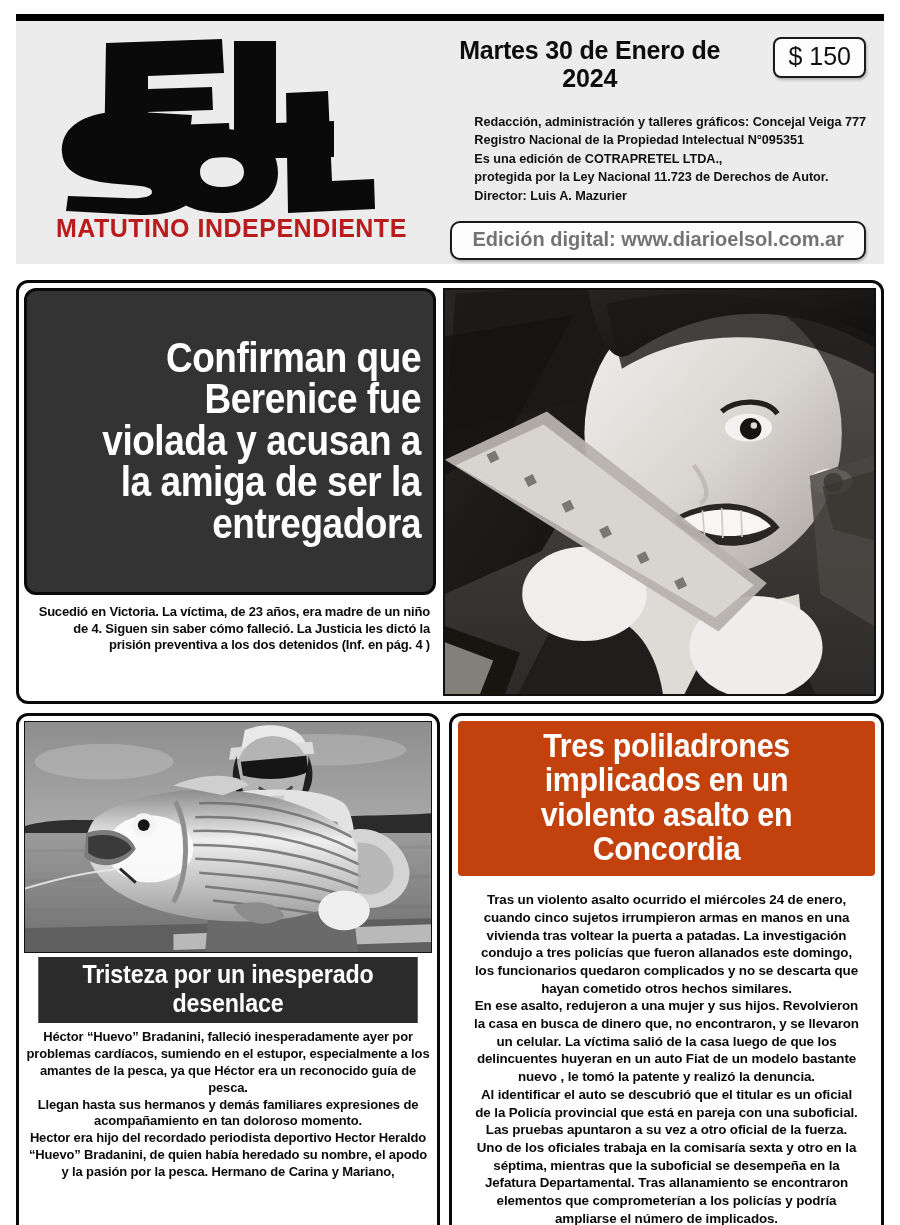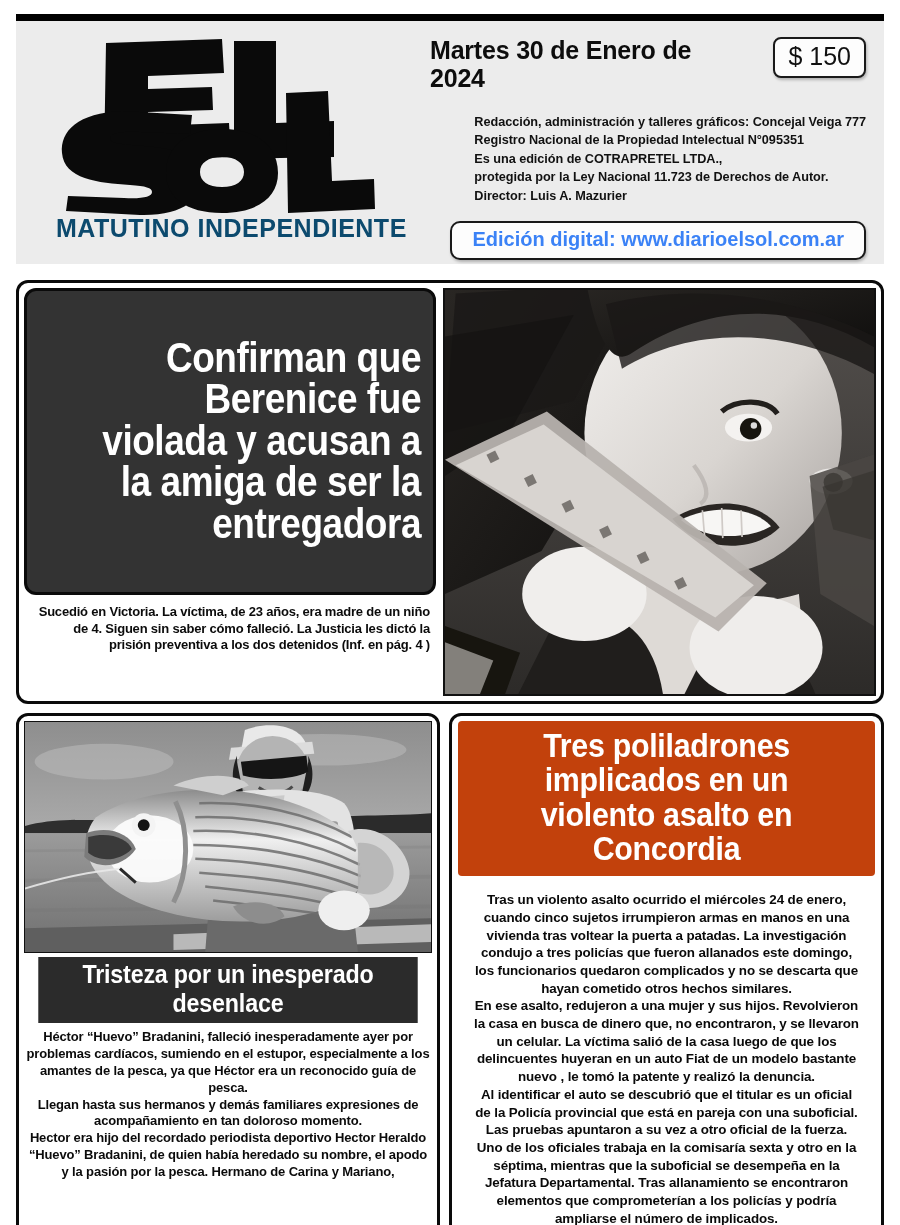--- a/index.html
+++ b/index.html
@@ -45,21 +45,21 @@
     width: 340px;
     height: 185px;
     position: relative;
   }
   .logo-svg { width: 340px; height: 185px; display: block; }
 
   .logo-tagline {
     font-size: 25px;
     font-weight: bold;
     letter-spacing: 0.5px;
-    color: #0c4a6e;
+    color: #b91c1c;
     margin-top: -4px;
     padding-left: 12px;
     font-family: "Liberation Sans", sans-serif;
   }
 
   .masthead-right {
     flex: 1;
     display: flex;
     flex-direction: column;
     align-items: flex-end;
@@ -68,21 +68,21 @@
   }
 
   .date-row {
     display: flex;
     align-items: flex-start;
     width: 100%;
     justify-content: flex-end;
     gap: 14px;
   }
 
-  .date-block { text-align: left; flex: 1; padding-right: 10px; }
+  .date-block { text-align: center; flex: 1; padding-right: 10px; }
 
   .issue-date {
     font-size: 25px;
     font-weight: bold;
     color: #0d0d0d;
     letter-spacing: -0.2px;
     line-height: 1.1;
   }
   .issue-sub {
     font-size: 14.5px;
@@ -116,21 +116,21 @@
   }
 
   .digital-box {
     margin-top: 16px;
     background: #fdfdfd;
     border: 2px solid #1a1a1a;
     border-radius: 10px;
     padding: 5px 20px 7px 20px;
     font-size: 20px;
     font-weight: bold;
-    color: #3b82f6;
+    color: #737373;
     box-shadow: 1px 2px 3px rgba(0,0,0,0.25);
     white-space: nowrap;
   }
 
   .masthead-rule {
     height: 9px;
     background: #000;
     margin-top: 4px;
   }
 

